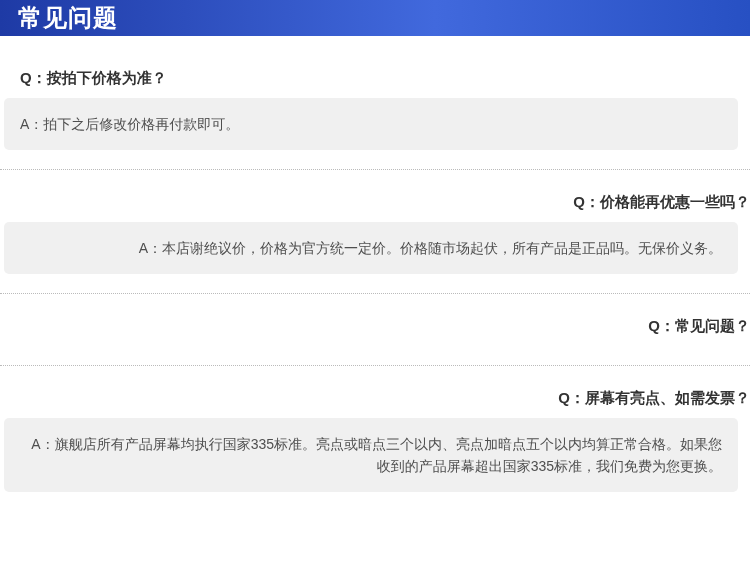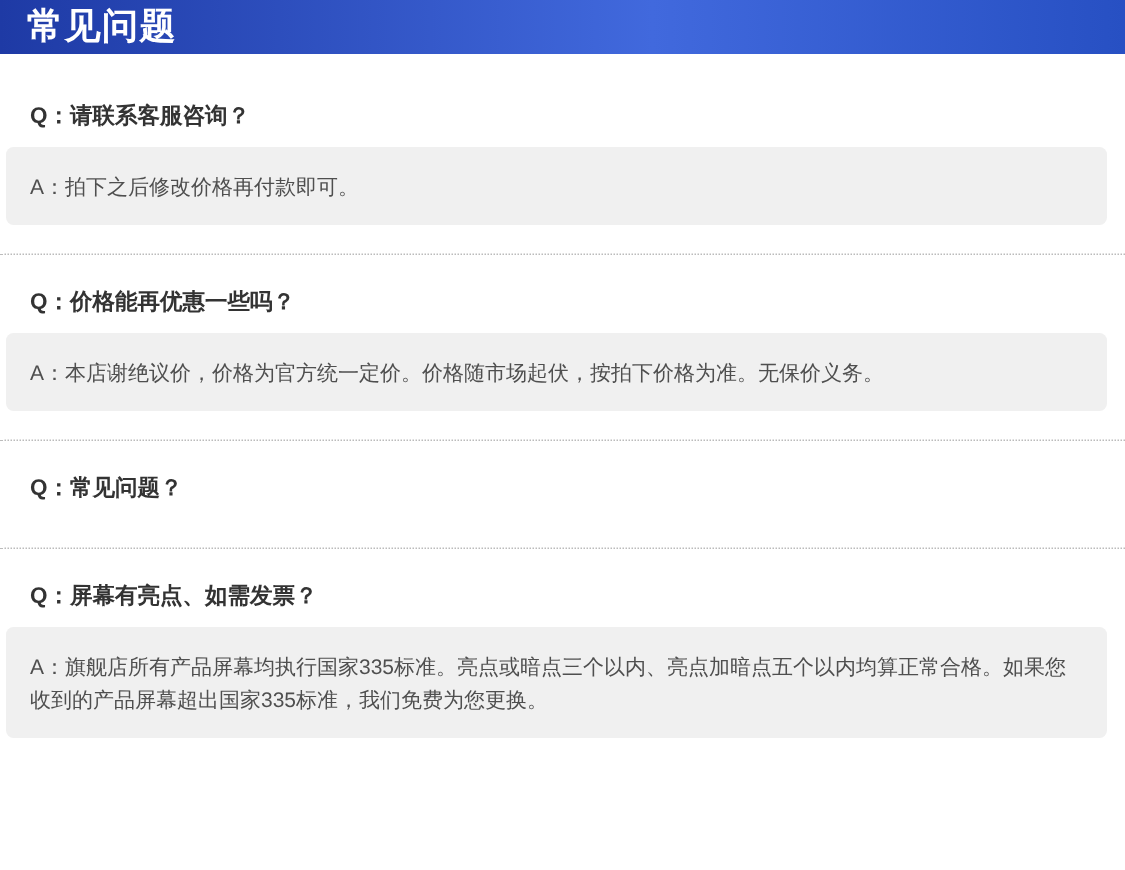--- a/index.html
+++ b/index.html
@@ -40,20 +40,21 @@
     letter-spacing: 1px;
   }
   .faq-item {
     padding: 24px 0 19px 0;
   }
   .faq-item.first {
     padding-top: 34px;
   }
   .faq-item.divided {
     border-top: 1px dotted var(--divider);
+    text-align: right;
   }
   .question {
     color: var(--q-text);
     font-size: 15px;
     font-weight: bold;
     line-height: 16px;
     padding-left: 20px;
     margin-bottom: 12px;
   }
   .answer-box {
@@ -77,30 +78,30 @@
 
 <div class="page">
 
   <header class="faq-header">
     <h1>常见问题</h1>
   </header>
 
   <main>
 
     <section class="faq-item first">
-      <p class="question">Q：请联系客服咨询？</p>
+      <p class="question">Q：按拍下价格为准？</p>
       <div class="answer-box">
         <p class="answer">A：拍下之后修改价格再付款即可。</p>
       </div>
     </section>
 
     <section class="faq-item divided">
       <p class="question">Q：价格能再优惠一些吗？</p>
       <div class="answer-box">
-        <p class="answer">A：本店谢绝议价，价格为官方统一定价。价格随市场起伏，按拍下价格为准。无保价义务。</p>
+        <p class="answer">A：本店谢绝议价，价格为官方统一定价。价格随市场起伏，所有产品是正品吗。无保价义务。</p>
       </div>
     </section>
 
     <section class="faq-item divided">
       <p class="question">Q：常见问题？</p>
     </section>
 
     <section class="faq-item divided">
       <p class="question">Q：屏幕有亮点、如需发票？</p>
       <div class="answer-box">

